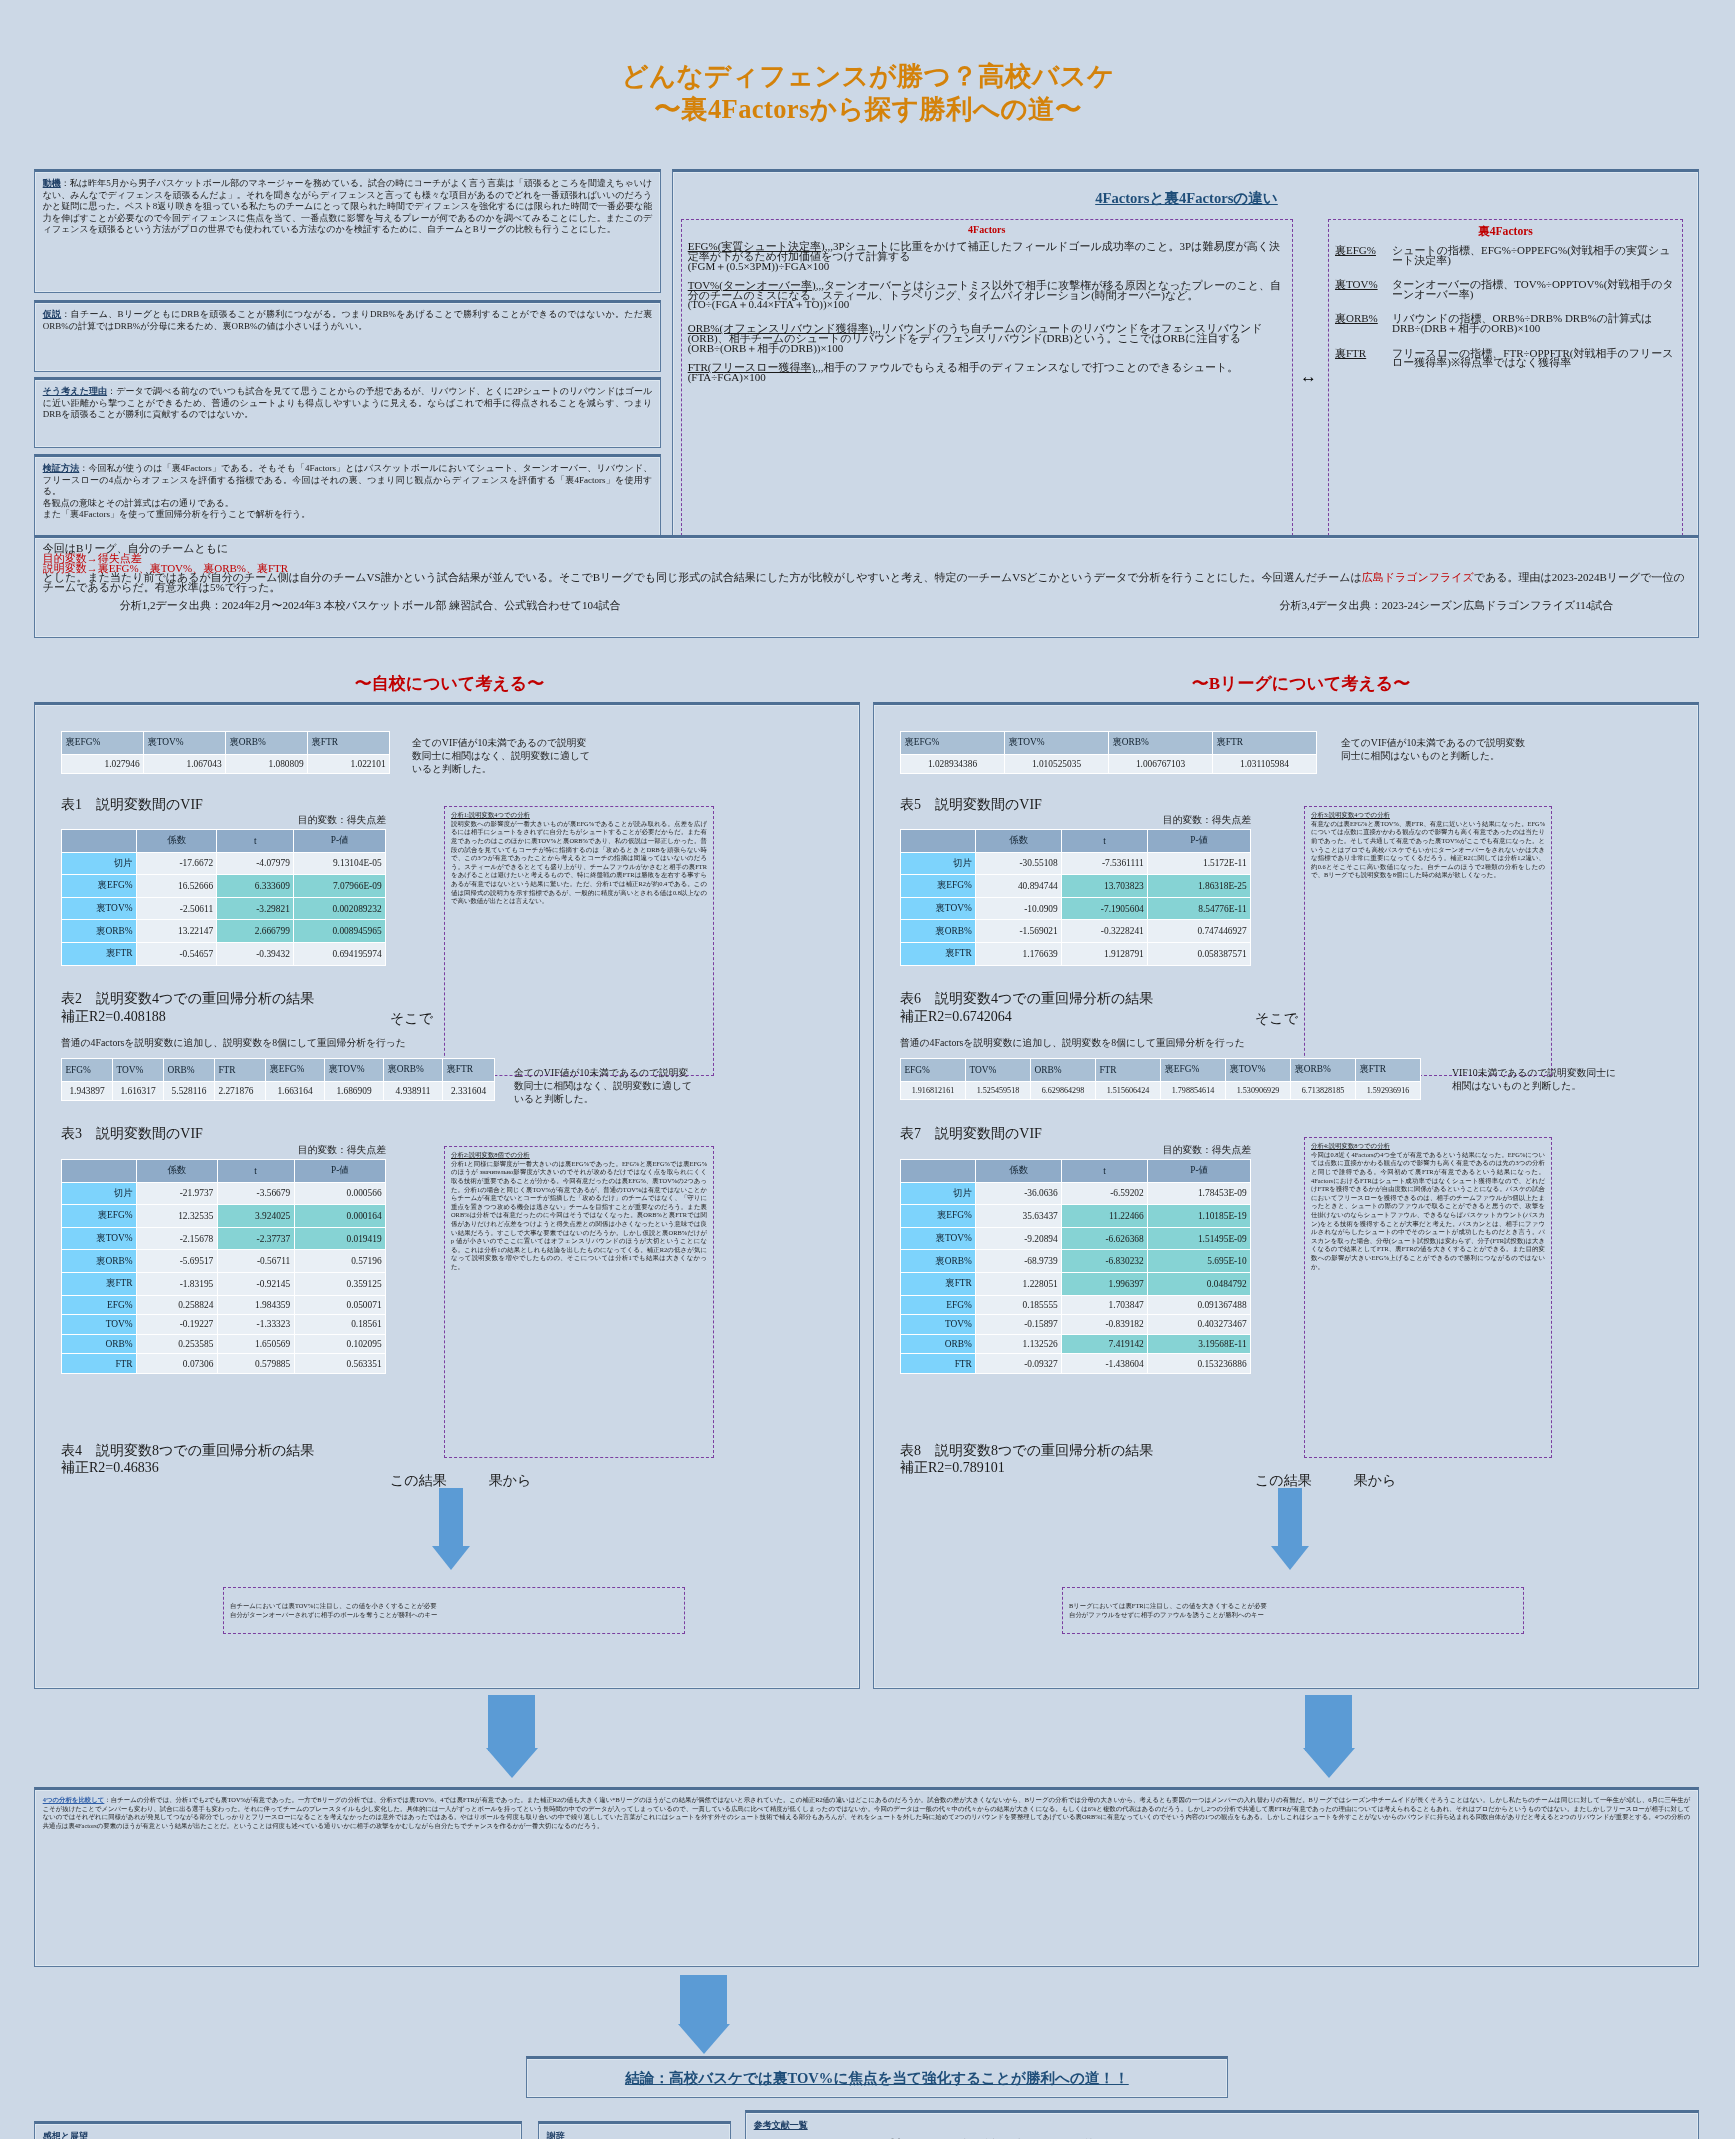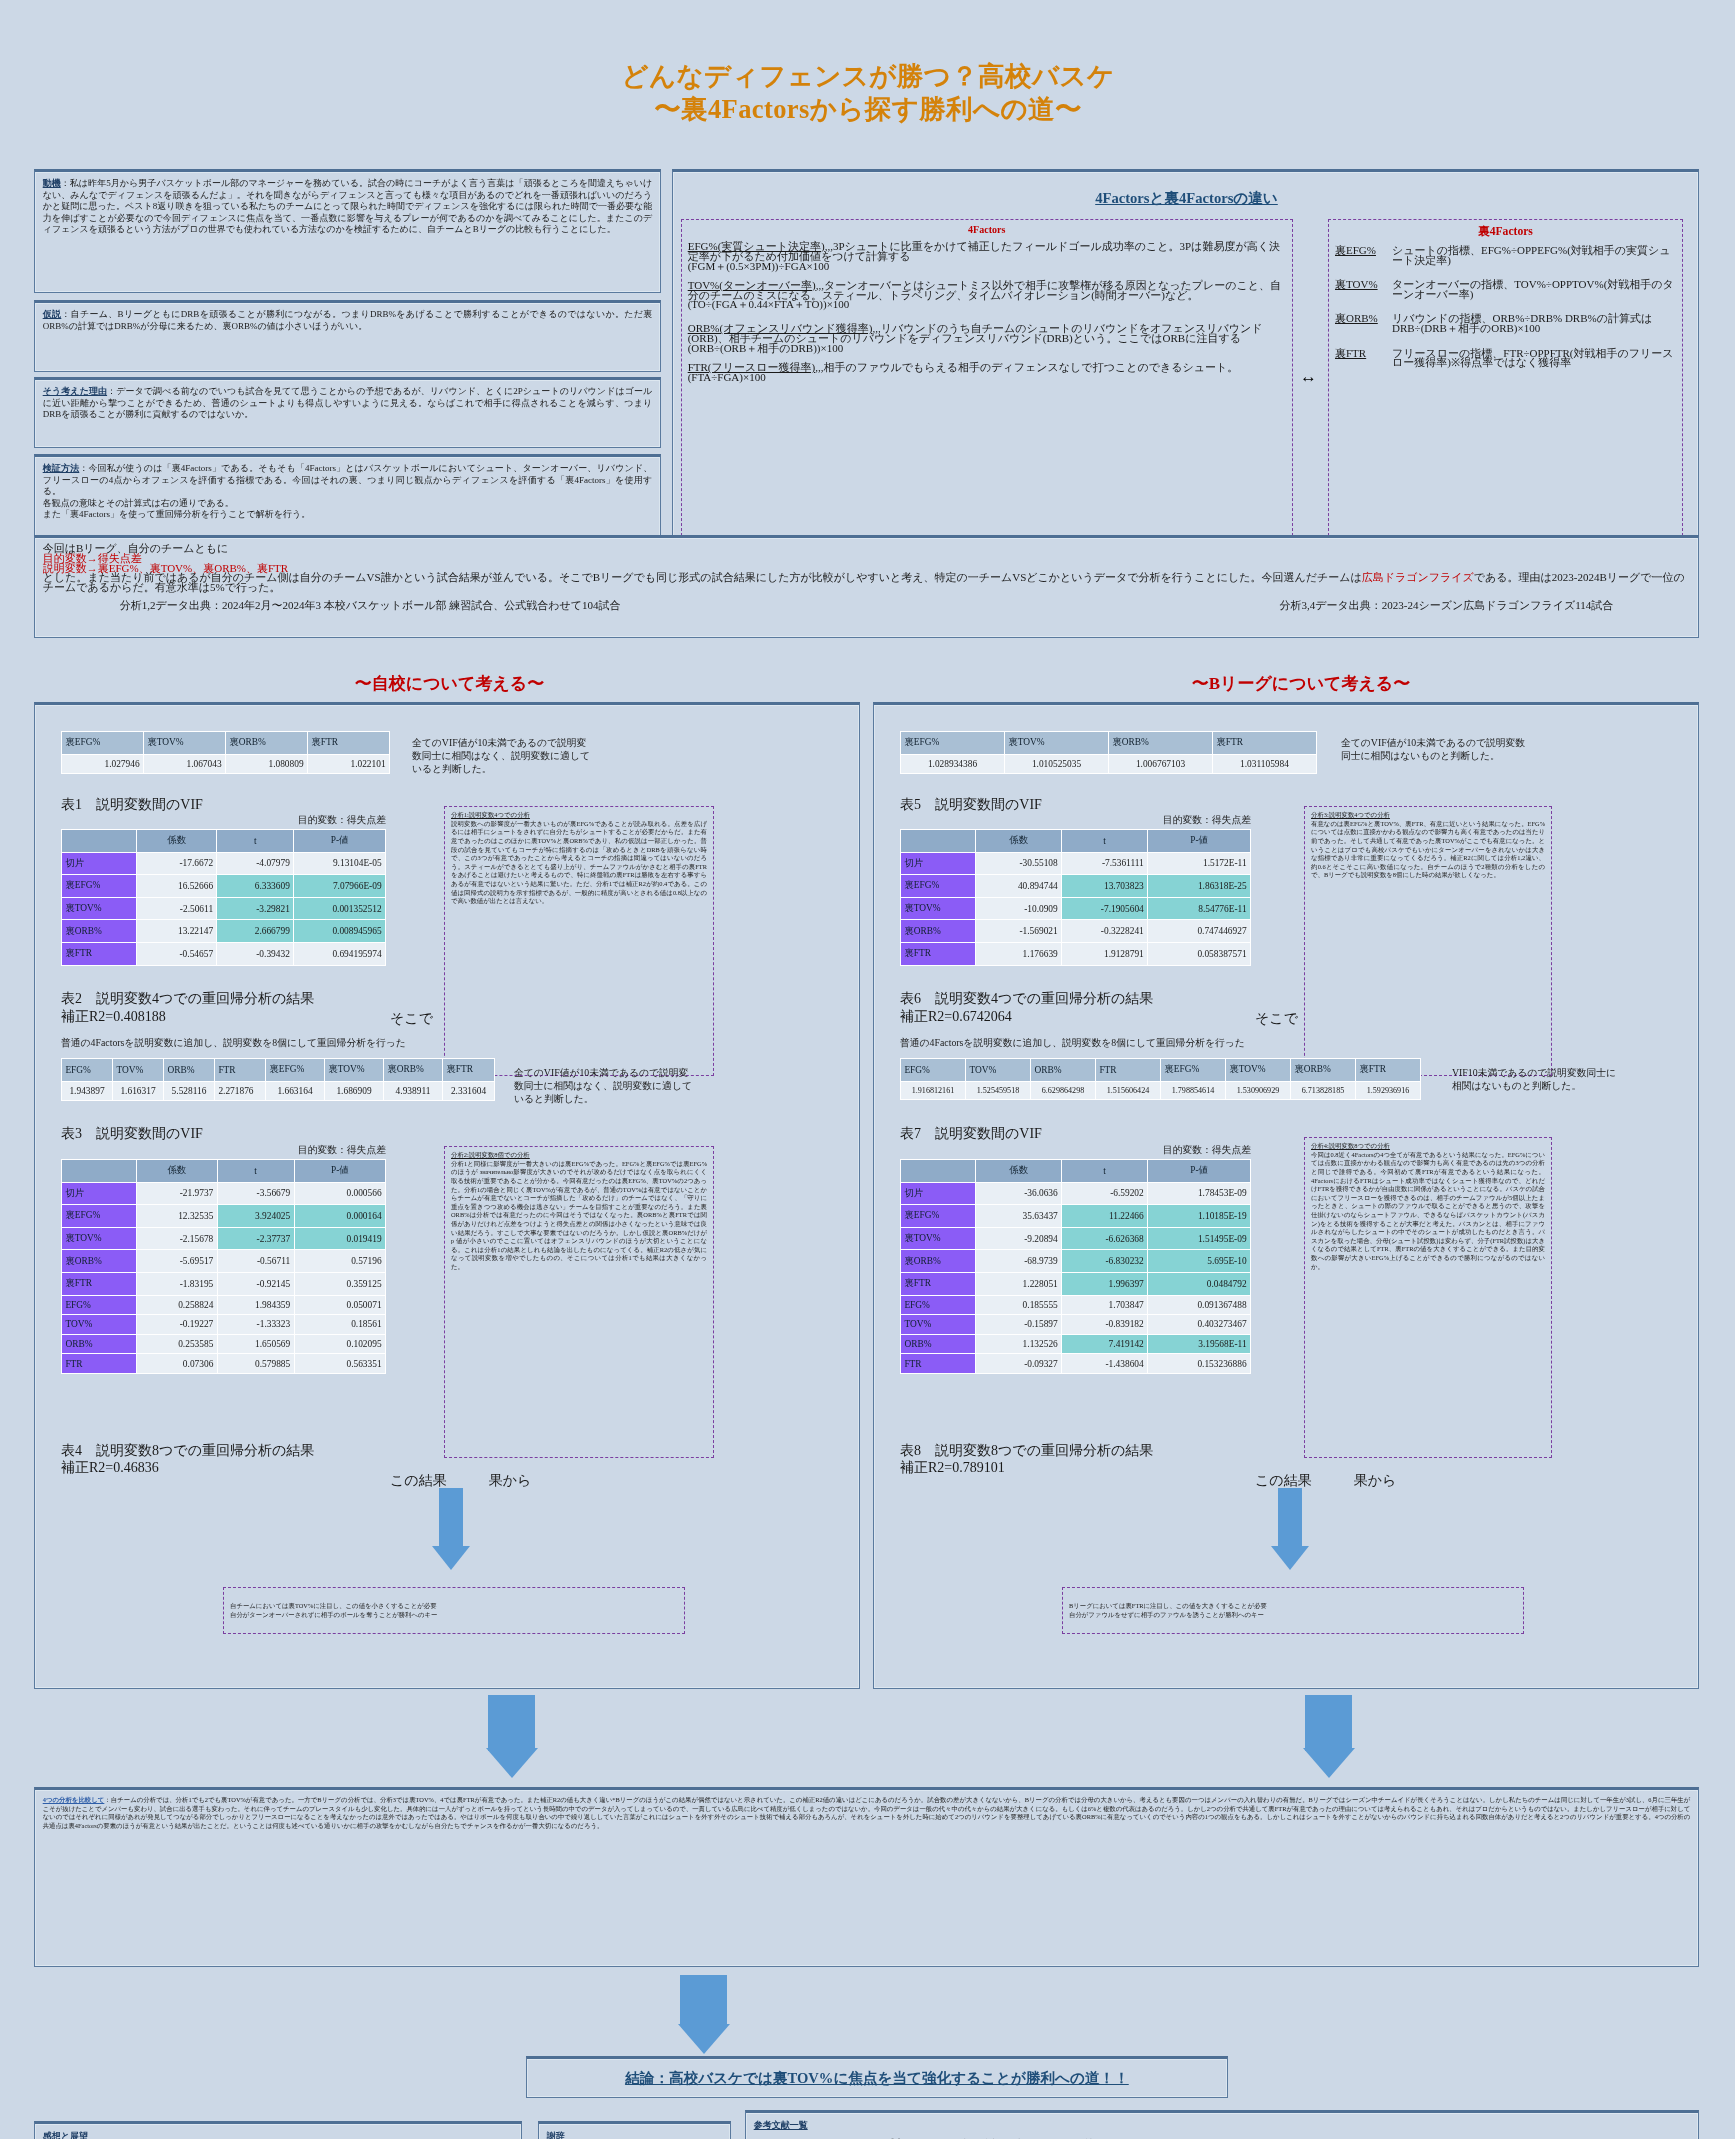--- a/index.html
+++ b/index.html
@@ -59,21 +59,21 @@
   table.tb { border-collapse:separate; border-spacing:1.3px; background:#ffffff; }
   table.tb th {
     background:#a9bfd4; color:#10202e; font-weight:normal;
     font-size:9.4px; padding:4.3px 3.4px; text-align:left; vertical-align:middle;
   }
   table.tb td {
     background:#e9eff5; font-size:9.4px; padding:4.3px 3.4px; text-align:right;
     vertical-align:middle; white-space:nowrap;
   }
   table.tb td.rowh {
-    background:#8b5cf6; text-align:left; color:#10202e;
+    background:#7dd3fc; text-align:right; color:#10202e;
   }
   table.tb td.hl { background:#86d3d4; }
   table.tb th.corner { background:#8fabc8; }
   table.tb th.ch { background:#8fabc8; text-align:center; }
   .tcap { font-size:14px; margin-top:2.6px; }
   .tnote{ font-size:9.8px; }
   .objvar{ font-size:9.8px; text-align:right; }
 
   .small { font-size:9px; line-height:11.6px; }
   .xsmall{ font-size:11px; line-height:9.8px; }
@@ -233,21 +233,21 @@
       <tr>
         <td class="rowh">裏EFG%</td>
         <td>16.52666</td>
         <td class="hl">6.333609</td>
         <td class="hl">7.07966E-09</td>
       </tr>
       <tr>
         <td class="rowh">裏TOV%</td>
         <td>-2.50611</td>
         <td class="hl">-3.29821</td>
-        <td class="hl">0.001352512</td>
+        <td class="hl">0.002089232</td>
       </tr>
       <tr>
         <td class="rowh">裏ORB%</td>
         <td>13.22147</td>
         <td class="hl">2.666799</td>
         <td class="hl">0.008945965</td>
       </tr>
       <tr>
         <td class="rowh">裏FTR</td>
         <td>-0.54657</td>

